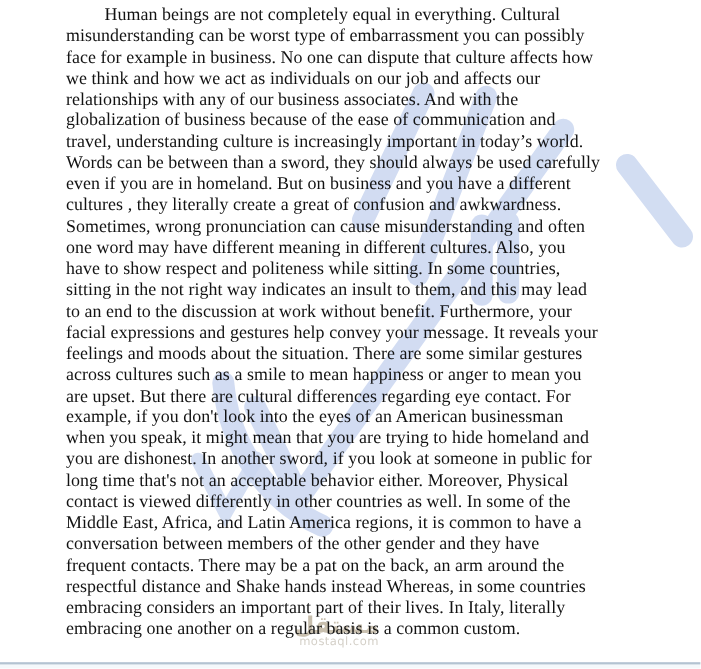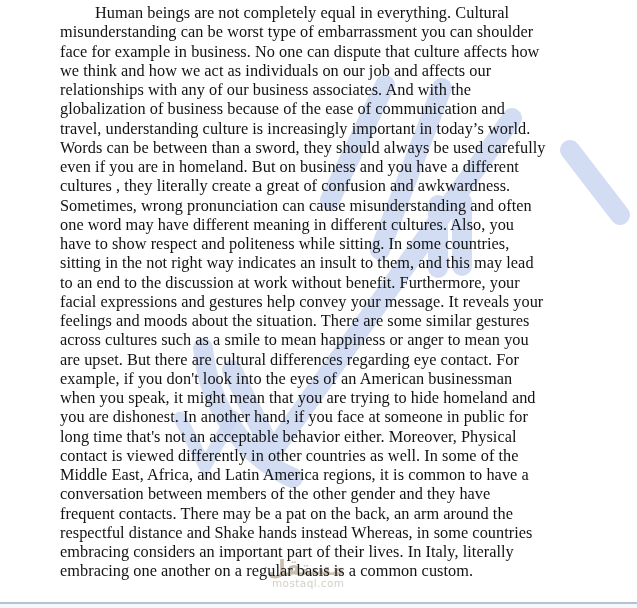--- a/index.html
+++ b/index.html
@@ -63,41 +63,41 @@
     </g>
   </svg>
 
   <div class="footer-wm">
     <div class="wm-ar">مستقل</div>
     <div class="wm-dom">mostaql.com</div>
   </div>
 
   <div class="textcol">
       <div class="t-line">Human beings are not completely equal in everything. Cultural</div>
-      <div class="t-line">misunderstanding can be worst type of embarrassment you can shoulder</div>
+      <div class="t-line">misunderstanding can be worst type of embarrassment you can possibly</div>
       <div class="t-line">face for example in business. No one can dispute that culture affects how</div>
       <div class="t-line">we think and how we act as individuals on our job and affects our</div>
       <div class="t-line">relationships with any of our business associates. And with the</div>
       <div class="t-line">globalization of business because of the ease of communication and</div>
       <div class="t-line">travel, understanding culture is increasingly important in today’s world.</div>
       <div class="t-line">Words can be between than a sword, they should always be used carefully</div>
       <div class="t-line">even if you are in homeland. But on business and you have a different</div>
       <div class="t-line">cultures , they literally create a great of confusion and awkwardness.</div>
       <div class="t-line">Sometimes, wrong pronunciation can cause misunderstanding and often</div>
       <div class="t-line">one word may have different meaning in different cultures. Also, you</div>
       <div class="t-line">have to show respect and politeness while sitting. In some countries,</div>
       <div class="t-line">sitting in the not right way indicates an insult to them, and this may lead</div>
       <div class="t-line">to an end to the discussion at work without benefit. Furthermore, your</div>
       <div class="t-line">facial expressions and gestures help convey your message. It reveals your</div>
       <div class="t-line">feelings and moods about the situation. There are some similar gestures</div>
       <div class="t-line">across cultures such as a smile to mean happiness or anger to mean you</div>
       <div class="t-line">are upset. But there are cultural differences regarding eye contact. For</div>
       <div class="t-line">example, if you don't look into the eyes of an American businessman</div>
       <div class="t-line">when you speak, it might mean that you are trying to hide homeland and</div>
-      <div class="t-line">you are dishonest. In another hand, if you face at someone in public for</div>
+      <div class="t-line">you are dishonest. In another sword, if you look at someone in public for</div>
       <div class="t-line">long time that's not an acceptable behavior either. Moreover, Physical</div>
       <div class="t-line">contact is viewed differently in other countries as well. In some of the</div>
       <div class="t-line">Middle East, Africa, and Latin America regions, it is common to have a</div>
       <div class="t-line">conversation between members of the other gender and they have</div>
       <div class="t-line">frequent contacts. There may be a pat on the back, an arm around the</div>
       <div class="t-line">respectful distance and Shake hands instead Whereas, in some countries</div>
       <div class="t-line">embracing considers an important part of their lives. In Italy, literally</div>
       <div class="t-line">embracing one another on a regular basis is a common custom.</div>
     </div>
 

